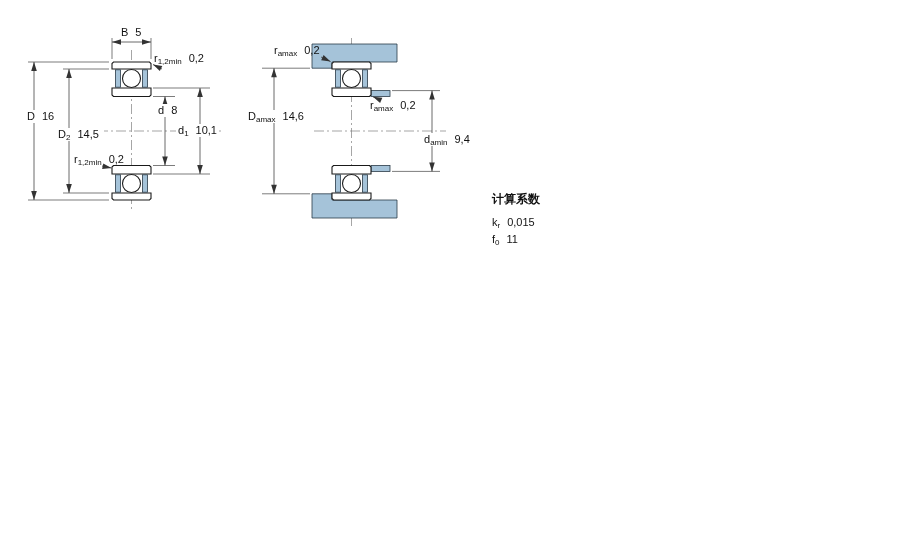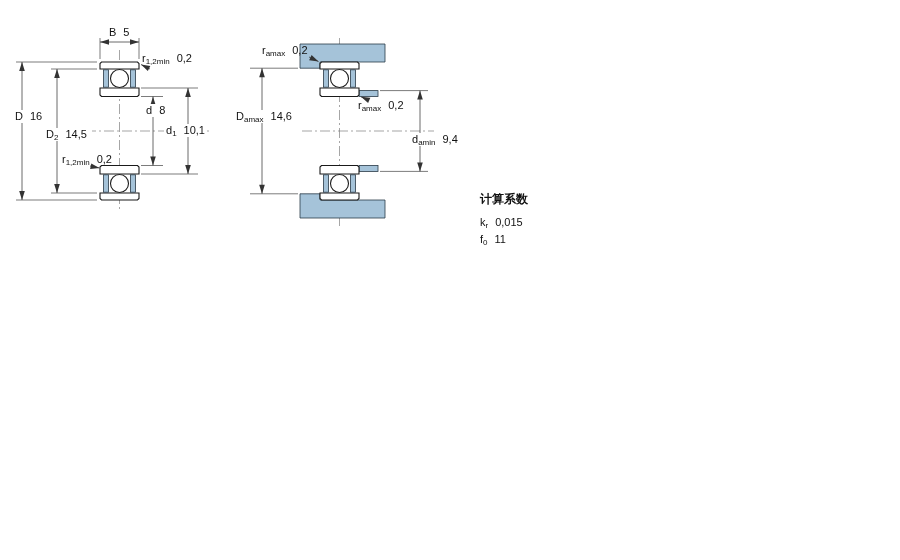--- a/index.html
+++ b/index.html
@@ -1,16 +1,16 @@
 <!DOCTYPE html>
 <html><head>
 <meta charset="utf-8">
 <style>
   html,body{margin:0;padding:0;background:#ffffff;}
-  .canvas{position:relative;width:740px;height:560px;background:#ffffff;overflow:hidden;font-family:"Liberation Sans","DejaVu Sans",sans-serif;}
+  .canvas{position:relative;width:740px;height:560px;background:#ffffff;overflow:hidden;font-family:"Liberation Sans","DejaVu Sans",sans-serif;margin-left:12px;}
   svg{position:absolute;left:0;top:0;}
   svg text{font-family:"Liberation Sans","DejaVu Sans",sans-serif;font-size:11px;fill:#111;}
   .sub{font-size:8px;baseline-shift:-22%;}
   .cn{font-size:12px;font-weight:bold;}
   .outline{fill:#ffffff;stroke:#1a1a1a;stroke-width:1.1;}
   .thin{stroke:#2a3a46;stroke-width:0.8;}
   .dim{stroke:#444444;stroke-width:0.8;fill:none;}
   .ext line{stroke:#444444;stroke-width:0.7;}
   .cl{stroke:#808080;stroke-width:0.7;stroke-dasharray:10 3 2 3;fill:none;}
   .bg{fill:#ffffff;}

